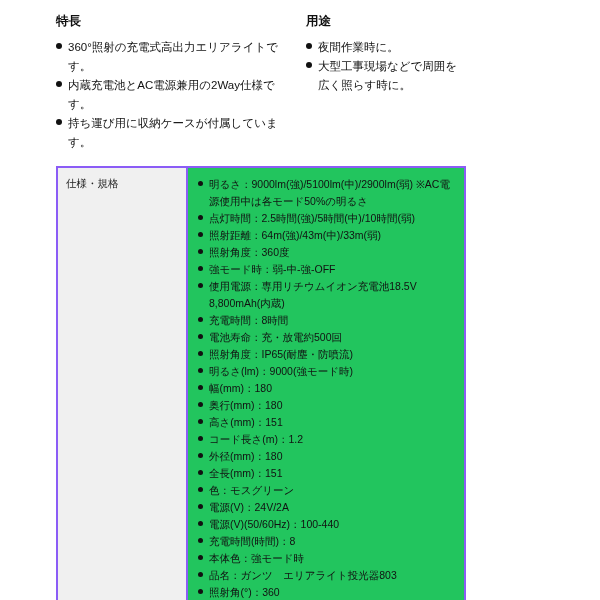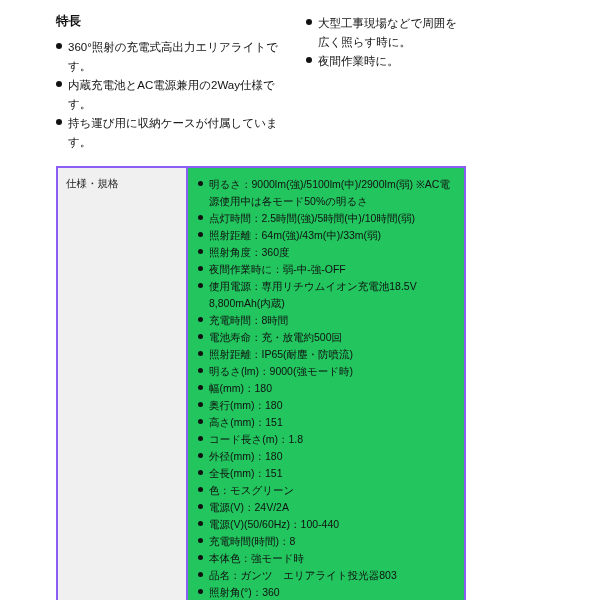--- a/index.html
+++ b/index.html
@@ -119,47 +119,48 @@
   <div class="top-cols">
     <div class="col-left">
       <div class="col-title">特長</div>
       <ul class="bullet-list">
         <li><span class="dot"></span><span>360°照射の充電式高出力エリアライトです。</span></li>
         <li><span class="dot"></span><span>内蔵充電池とAC電源兼用の2Way仕様です。</span></li>
         <li><span class="dot"></span><span>持ち運び用に収納ケースが付属しています。</span></li>
       </ul>
     </div>
     <div class="col-right">
+      <div class="col-title">用途</div>
       <ul class="bullet-list">
+        <li><span class="dot"></span><span>夜間作業時に。</span></li>
         <li><span class="dot"></span><span>大型工事現場などで周囲を広く照らす時に。</span></li>
-        <li><span class="dot"></span><span>夜間作業時に。</span></li>
       </ul>
     </div>
   </div>
 
   <table class="spec">
     <tbody>
       <tr>
         <th>仕様・規格</th>
         <td>
           <ul class="inner-list">
             <li><span class="dot"></span><span>明るさ：9000lm(強)/5100lm(中)/2900lm(弱) ※AC電源使用中は各モード50%の明るさ</span></li>
             <li><span class="dot"></span><span>点灯時間：2.5時間(強)/5時間(中)/10時間(弱)</span></li>
             <li><span class="dot"></span><span>照射距離：64m(強)/43m(中)/33m(弱)</span></li>
             <li><span class="dot"></span><span>照射角度：360度</span></li>
-            <li><span class="dot"></span><span>夜間作業時に：弱-中-強-OFF</span></li>
+            <li><span class="dot"></span><span>強モード時：弱-中-強-OFF</span></li>
             <li><span class="dot"></span><span>使用電源：専用リチウムイオン充電池18.5V 8,800mAh(内蔵)</span></li>
             <li><span class="dot"></span><span>充電時間：8時間</span></li>
             <li><span class="dot"></span><span>電池寿命：充・放電約500回</span></li>
-            <li><span class="dot"></span><span>照射距離：IP65(耐塵・防噴流)</span></li>
+            <li><span class="dot"></span><span>照射角度：IP65(耐塵・防噴流)</span></li>
             <li><span class="dot"></span><span>明るさ(lm)：9000(強モード時)</span></li>
             <li><span class="dot"></span><span>幅(mm)：180</span></li>
             <li><span class="dot"></span><span>奥行(mm)：180</span></li>
             <li><span class="dot"></span><span>高さ(mm)：151</span></li>
-            <li><span class="dot"></span><span>コード長さ(m)：1.8</span></li>
+            <li><span class="dot"></span><span>コード長さ(m)：1.2</span></li>
             <li><span class="dot"></span><span>外径(mm)：180</span></li>
             <li><span class="dot"></span><span>全長(mm)：151</span></li>
             <li><span class="dot"></span><span>色：モスグリーン</span></li>
             <li><span class="dot"></span><span>電源(V)：24V/2A</span></li>
             <li><span class="dot"></span><span>電源(V)(50/60Hz)：100-440</span></li>
             <li><span class="dot"></span><span>充電時間(時間)：8</span></li>
             <li><span class="dot"></span><span>本体色：強モード時</span></li>
             <li><span class="dot"></span><span>品名：ガンツ　エリアライト投光器803</span></li>
             <li><span class="dot"></span><span>照射角(°)：360</span></li>
           </ul>

